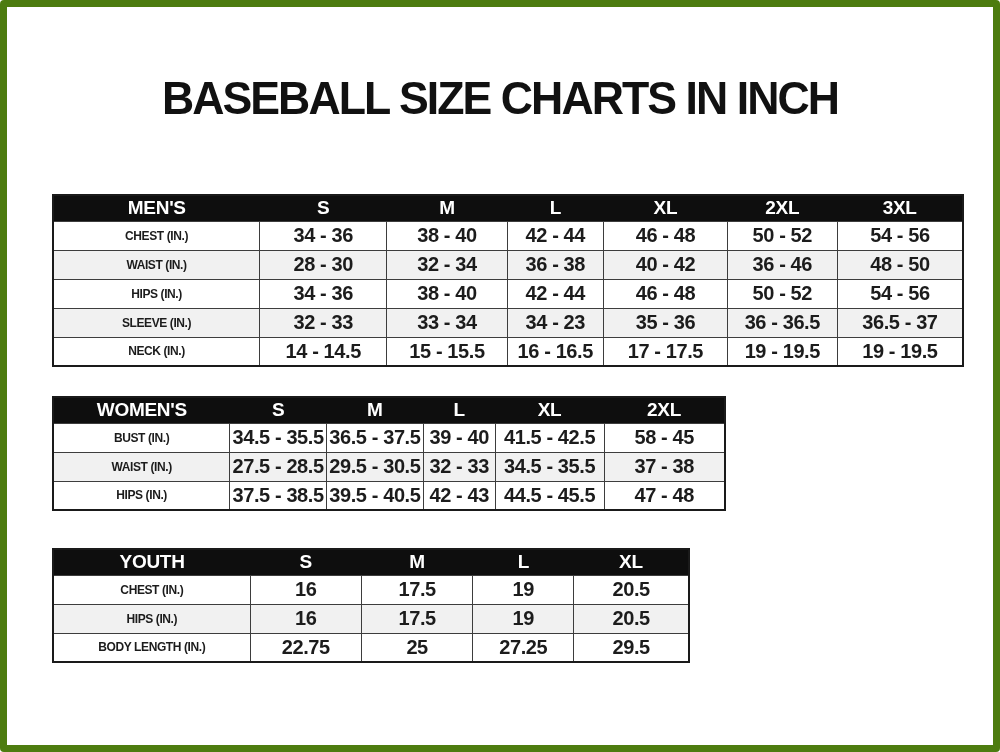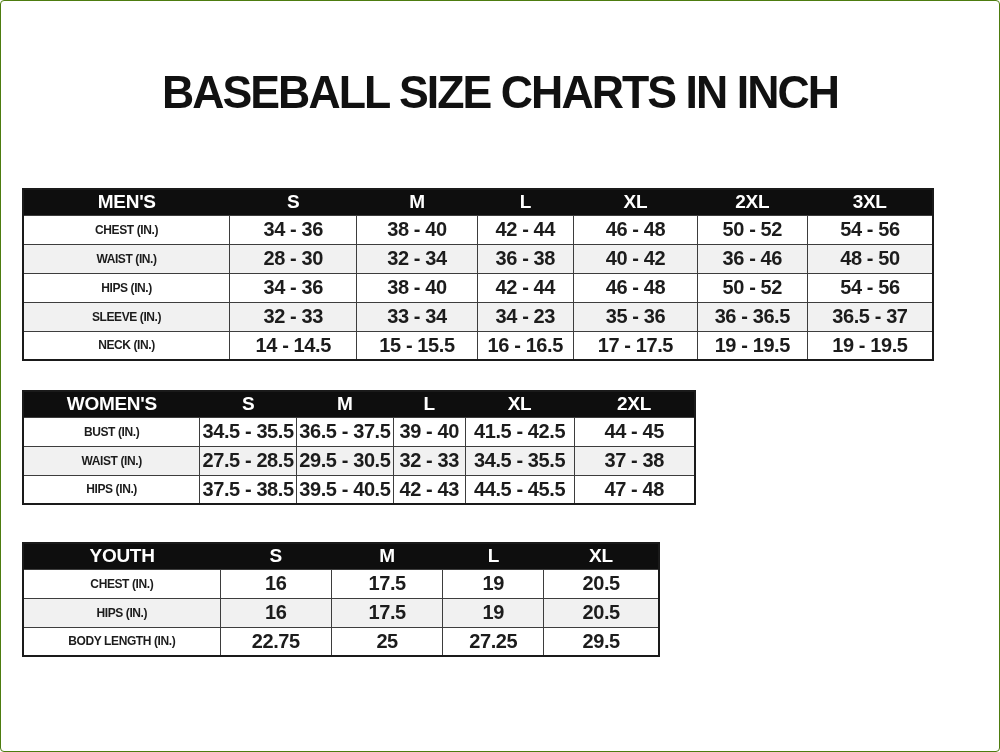--- a/index.html
+++ b/index.html
@@ -4,37 +4,37 @@
 <style>
   * { margin: 0; padding: 0; box-sizing: border-box; }
   html, body { background: #ffffff; }
   .page {
     position: relative;
     width: 1000px;
     height: 752px;
     background: var(--page-bg, #ffffff);
     font-family: "Liberation Sans", "DejaVu Sans", sans-serif;
     overflow: hidden;
-    border: 1px solid #4d7c0f;
+    border: 7px solid #4d7c0f;
     border-radius: 4px;
   }
   .title {
     margin-top: 66px;
     text-align: center;
     font-size: 46px;
     line-height: 50px;
     font-weight: 700;
     letter-spacing: -2px;
     color: var(--title-color, #111111);
     transform: scaleX(0.97);
   }
   table.size-table {
     border-collapse: collapse;
     table-layout: fixed;
-    margin-left: 21px;
+    margin-left: 45px;
     border: 2px solid var(--table-border, #1a1a1a);
   }
   table.mens   { width: 912px; margin-top: 71px; }
   table.womens { width: 674px; margin-top: 29px; }
   table.youth  { width: 638px; margin-top: 37px; }
   .size-table th {
     background: var(--header-bg, #0e0e0e);
     color: var(--header-text, #ffffff);
     font-size: 19px;
     font-weight: 700;
@@ -155,21 +155,21 @@
           <th>2XL</th>
         </tr>
       </thead>
       <tbody>
         <tr>
           <td class="label-cell">BUST (IN.)</td>
           <td class="value-cell">34.5 - 35.5</td>
           <td class="value-cell">36.5 - 37.5</td>
           <td class="value-cell">39 - 40</td>
           <td class="value-cell">41.5 - 42.5</td>
-          <td class="value-cell">44 - 45</td>
+          <td class="value-cell">58 - 45</td>
         </tr>
         <tr>
           <td class="label-cell">WAIST (IN.)</td>
           <td class="value-cell">27.5 - 28.5</td>
           <td class="value-cell">29.5 - 30.5</td>
           <td class="value-cell">32 - 33</td>
           <td class="value-cell">34.5 - 35.5</td>
           <td class="value-cell">37 - 38</td>
         </tr>
         <tr>

